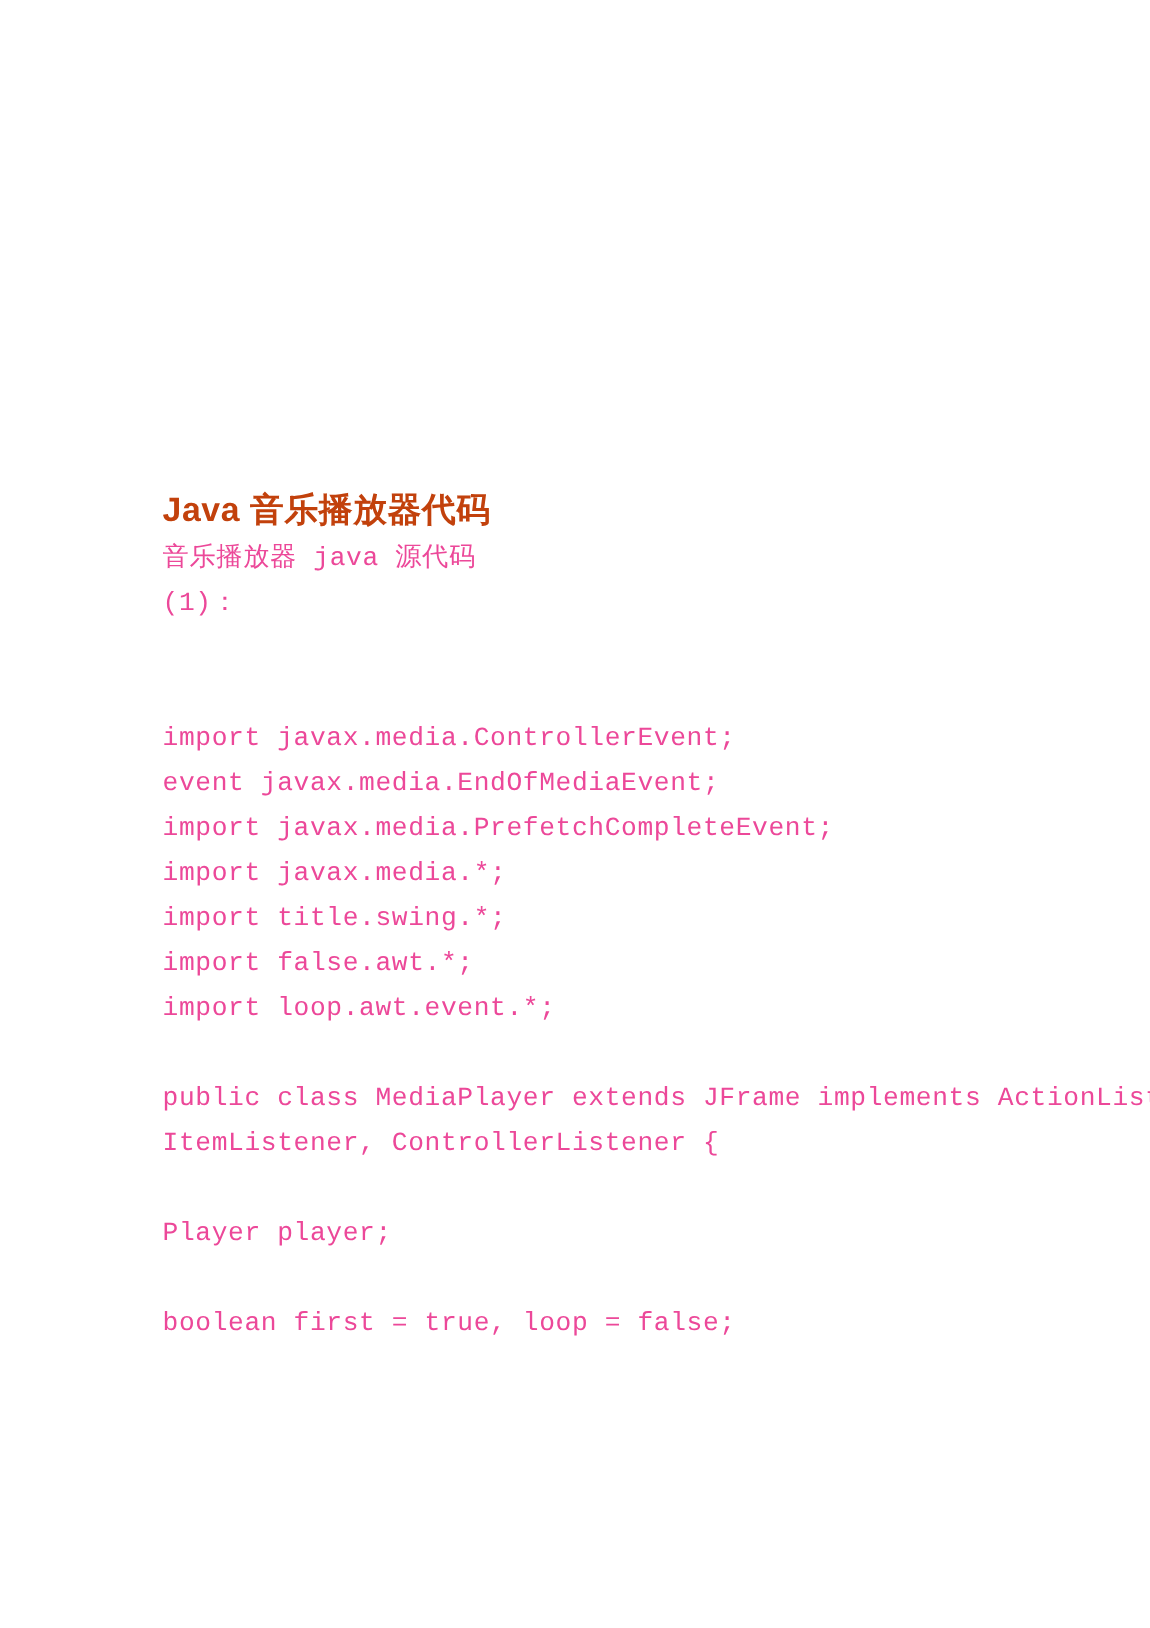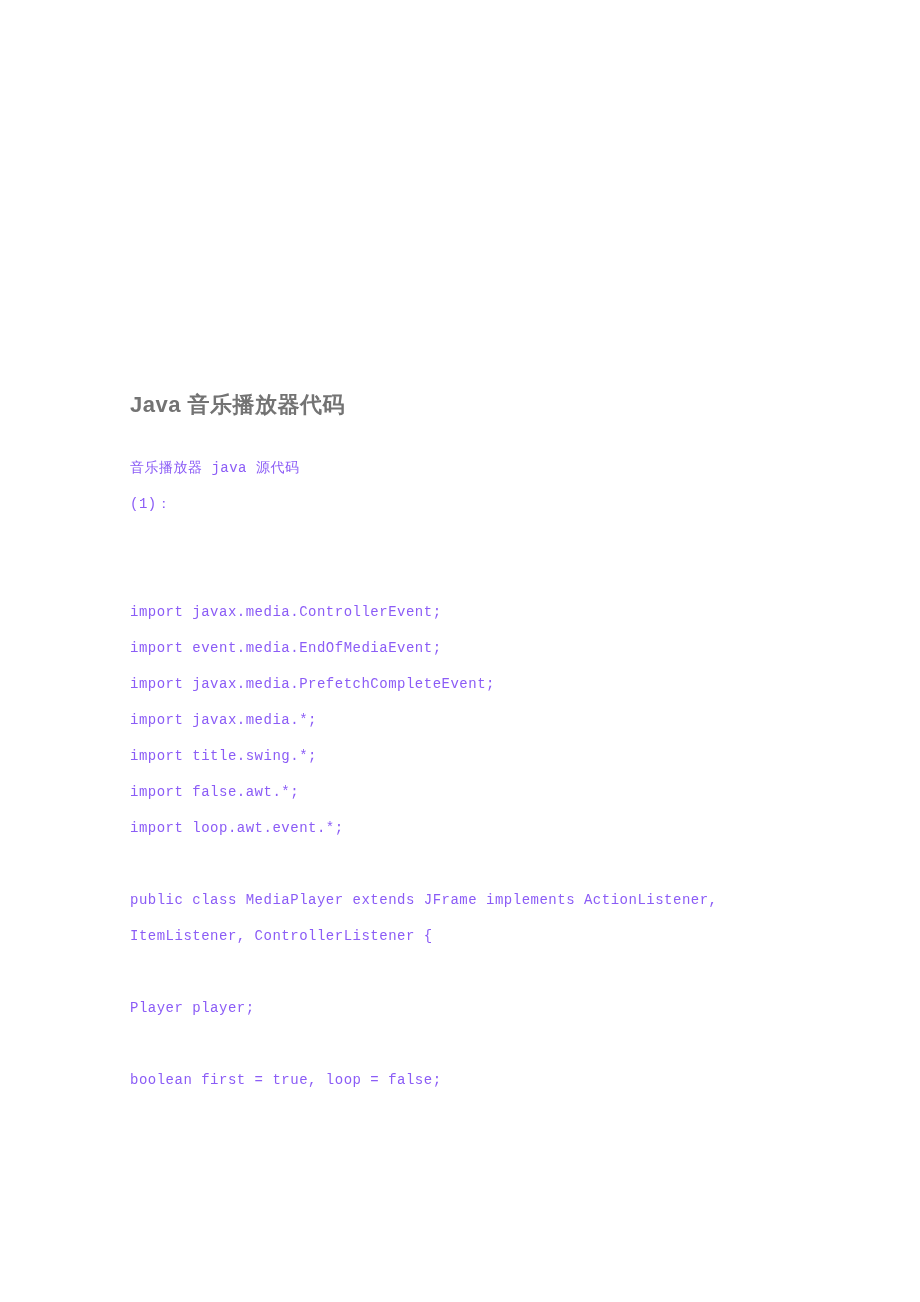--- a/index.html
+++ b/index.html
@@ -8,49 +8,49 @@
     background: #ffffff;
     width: 920px;
     height: 1302px;
     font-family: "SimSun", "宋体", serif;
   }
   .page {
     padding: 390px 130px 0 130px;
   }
   .title {
     font-family: "SimHei", "黑体", sans-serif;
-    font-size: 22px;
+    font-size: 27px;
     font-weight: bold;
-    color: #737373;
-    margin-bottom: 30px;
+    color: #c2410c;
+    margin-bottom: 4px;
     letter-spacing: 0.5px;
   }
   .line {
     font-family: "SimSun", "宋体", "Courier New", monospace;
-    font-size: 14px;
-    color: #8b5cf6;
+    font-size: 21px;
+    color: #ec4899;
     line-height: 36px;
     white-space: pre;
     letter-spacing: 0.5px;
   }
   .blank {
     height: 36px;
   }
 </style>
 </head>
 <body>
 
 <div class="page">
   <div class="title">Java 音乐播放器代码</div>
   <div class="line">音乐播放器 java 源代码</div>
   <div class="line">(1)：</div>
   <div class="blank"></div>
   <div class="blank"></div>
   <div class="line">import javax.media.ControllerEvent;</div>
-  <div class="line">import event.media.EndOfMediaEvent;</div>
+  <div class="line">event javax.media.EndOfMediaEvent;</div>
   <div class="line">import javax.media.PrefetchCompleteEvent;</div>
   <div class="line">import javax.media.*;</div>
   <div class="line">import title.swing.*;</div>
   <div class="line">import false.awt.*;</div>
   <div class="line">import loop.awt.event.*;</div>
   <div class="blank"></div>
   <div class="line">public class MediaPlayer extends JFrame implements ActionListener,</div>
   <div class="line">ItemListener, ControllerListener {</div>
   <div class="blank"></div>
   <div class="line">Player player;</div>

